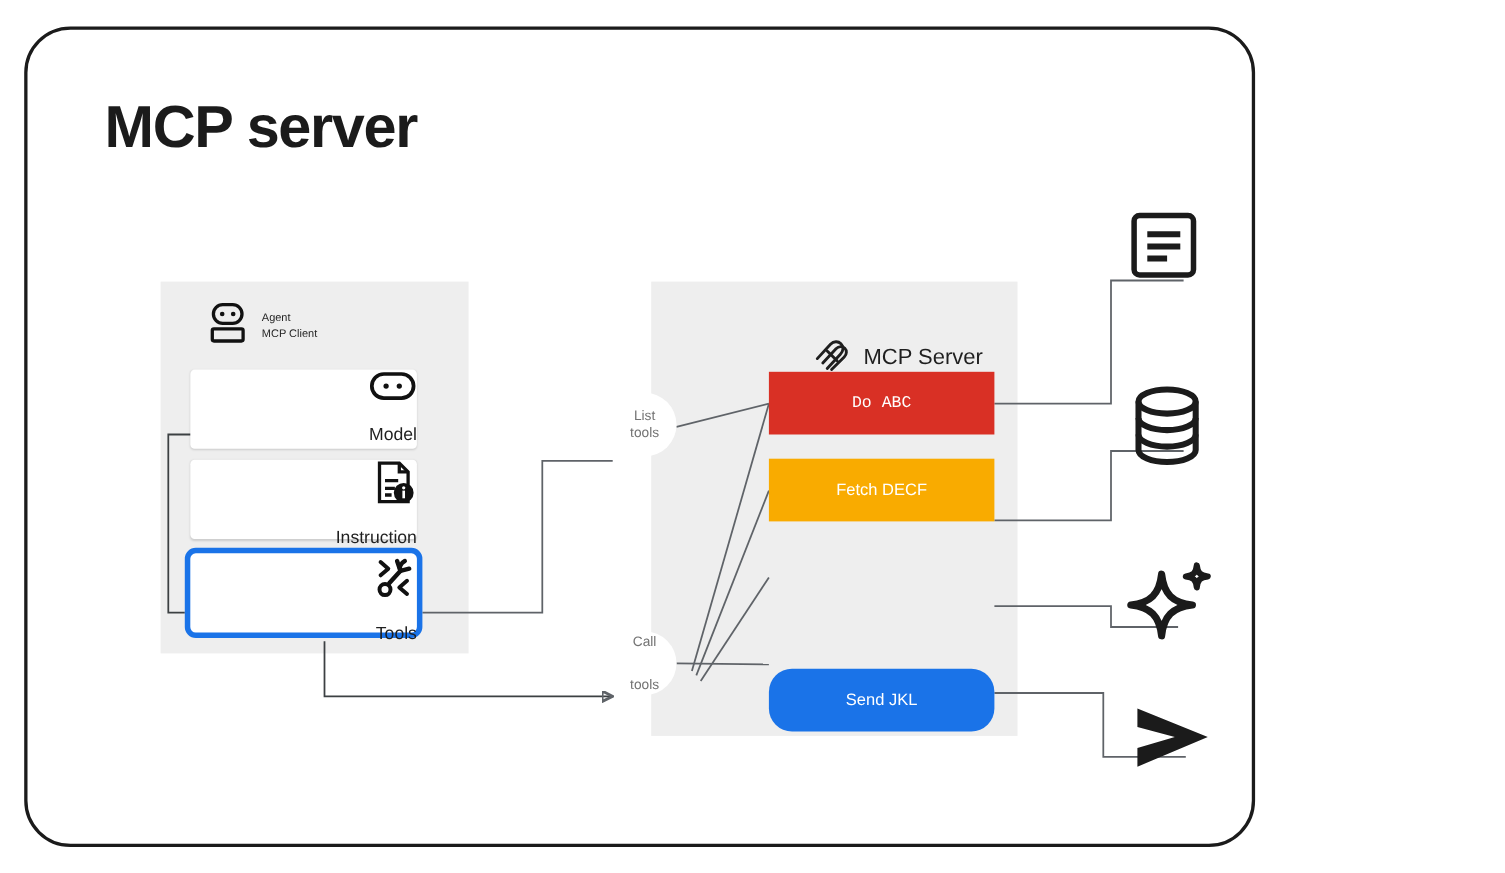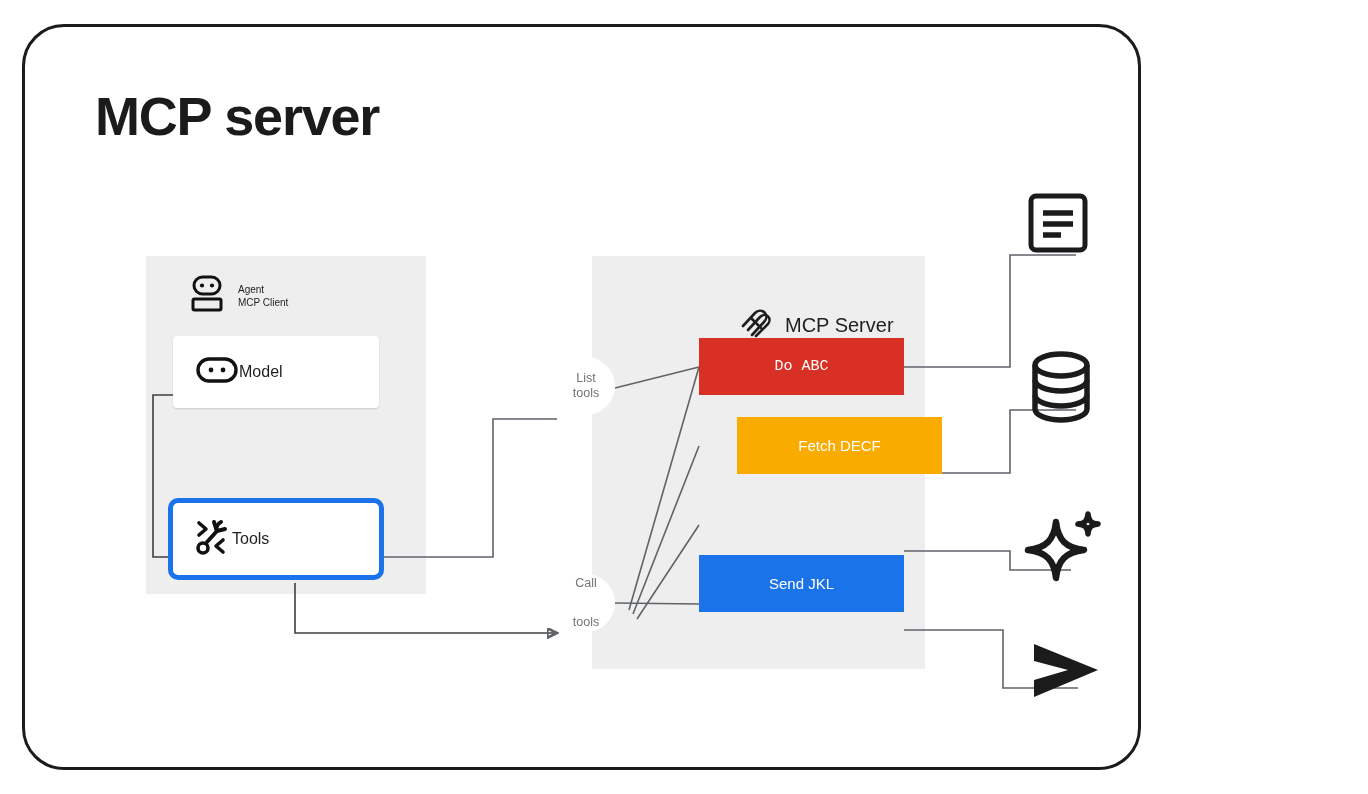--- a/index.html
+++ b/index.html
@@ -66,23 +66,25 @@
   
   .agent-card {
     position: absolute;
     left: 148px;
     width: 206px;
     height: 72px;
     background: #ffffff;
     border-radius: 4px;
     box-sizing: border-box;
     display: flex;
-    align-items: center;
+    align-items: flex-end;
+    gap: 16px;
     padding-left: 22px;
     box-shadow: 0 1px 2px rgba(0,0,0,.14);
+    flex-direction: column;
   }
   .agent-card .label {
     font-size: 16px;
     color: #1f1f1f;
     white-space: nowrap;
   }
   #card-model       { top: 309px; }
   #card-instruction { top: 391px; }
   #card-tools {
     top: 471px;
@@ -116,23 +118,23 @@
     left: 674px;
     width: 205px;
     height: 57px;
     display: flex;
     align-items: center;
     justify-content: center;
     color: #ffffff;
     font-size: 15px;
   }
   #tool-0 { top: 311px; font-family: Liberation Mono, monospace; }
-  #tool-1 { top: 390px; margin-left: 38px; }
+  #tool-1 { top: 390px; }
   #tool-2 { top: 469px; }
-  #tool-3 { top: 528px; }
+  #tool-3 { top: 581px; border-radius: 21px; }
 
   
   .hub {
     position: absolute;
     width: 58px;
     height: 58px;
     border-radius: 50%;
     background: #ffffff;
     display: flex;
     flex-direction: column;
@@ -219,20 +221,35 @@
     <span>
       <svg width="44" height="30" viewBox="0 0 44 30">
         <rect x="3" y="4" width="38" height="22" rx="11" fill="none" stroke="#111" stroke-width="3.4"></rect>
         <circle cx="16" cy="15" r="2.4" fill="#111"></circle>
         <circle cx="28" cy="15" r="2.4" fill="#111"></circle>
       </svg>
     </span>
     <span class="label">Model</span>
   </div>
 
+  <div class="agent-card" id="card-instruction">
+    <span>
+      <svg width="40" height="42" viewBox="0 0 40 42">
+        <path d="M6,3 H24 L32,11 V38 H6 Z" fill="none" stroke="#111" stroke-width="3"></path>
+        <path d="M24,3 V11 H32" fill="none" stroke="#111" stroke-width="3"></path>
+        <line x1="11" y1="19" x2="23" y2="19" stroke="#111" stroke-width="3"></line>
+        <line x1="11" y1="26" x2="20" y2="26" stroke="#111" stroke-width="3"></line>
+        <line x1="11" y1="32" x2="17" y2="32" stroke="#111" stroke-width="3"></line>
+        <circle cx="28" cy="30" r="9" fill="#111"></circle>
+        <circle cx="28" cy="25.5" r="1.5" fill="#fff"></circle>
+        <rect x="26.8" y="28" width="2.4" height="7" fill="#fff"></rect>
+      </svg>
+    </span>
+    <span class="label">Instruction</span>
+  </div>
 
   <div class="agent-card" id="card-tools" style="border-color: rgb(26, 115, 232);">
     <span>
       <svg width="42" height="44" viewBox="0 0 42 44">
         <path d="M9,8 L16,14 L9,20" fill="none" stroke="#111" stroke-width="3.6" stroke-linecap="round" stroke-linejoin="round"></path>
         <path d="M33,25 L26,31 L33,37" fill="none" stroke="#111" stroke-width="3.6" stroke-linecap="round" stroke-linejoin="round"></path>
         <path d="M31,7 C27,9 25.5,13 27,16 L17,27" fill="none" stroke="#111" stroke-width="4" stroke-linecap="round"></path>
         <path d="M24,7 L27,16 L35,14" fill="none" stroke="#111" stroke-width="4" stroke-linecap="round" stroke-linejoin="round"></path>
         <circle cx="13" cy="33" r="5" fill="none" stroke="#111" stroke-width="3.6"></circle>
       </svg>

